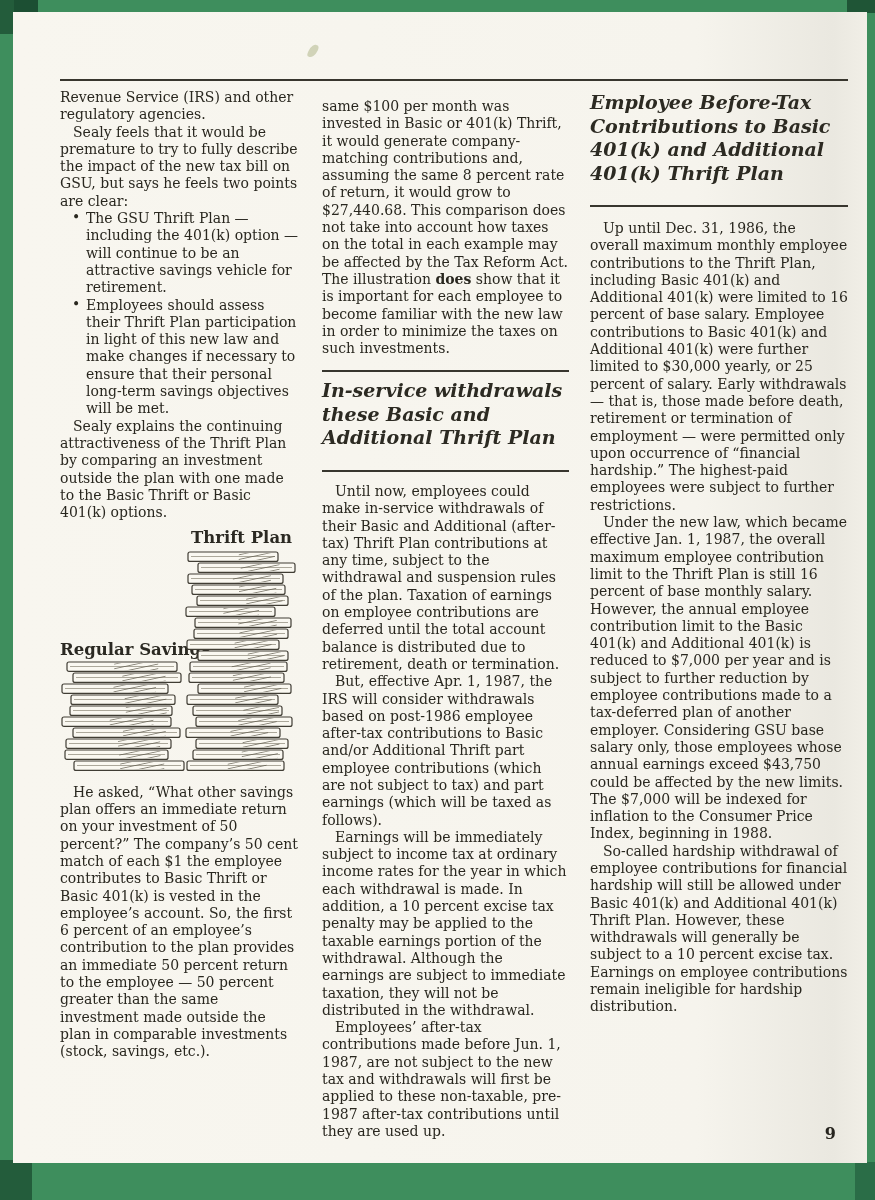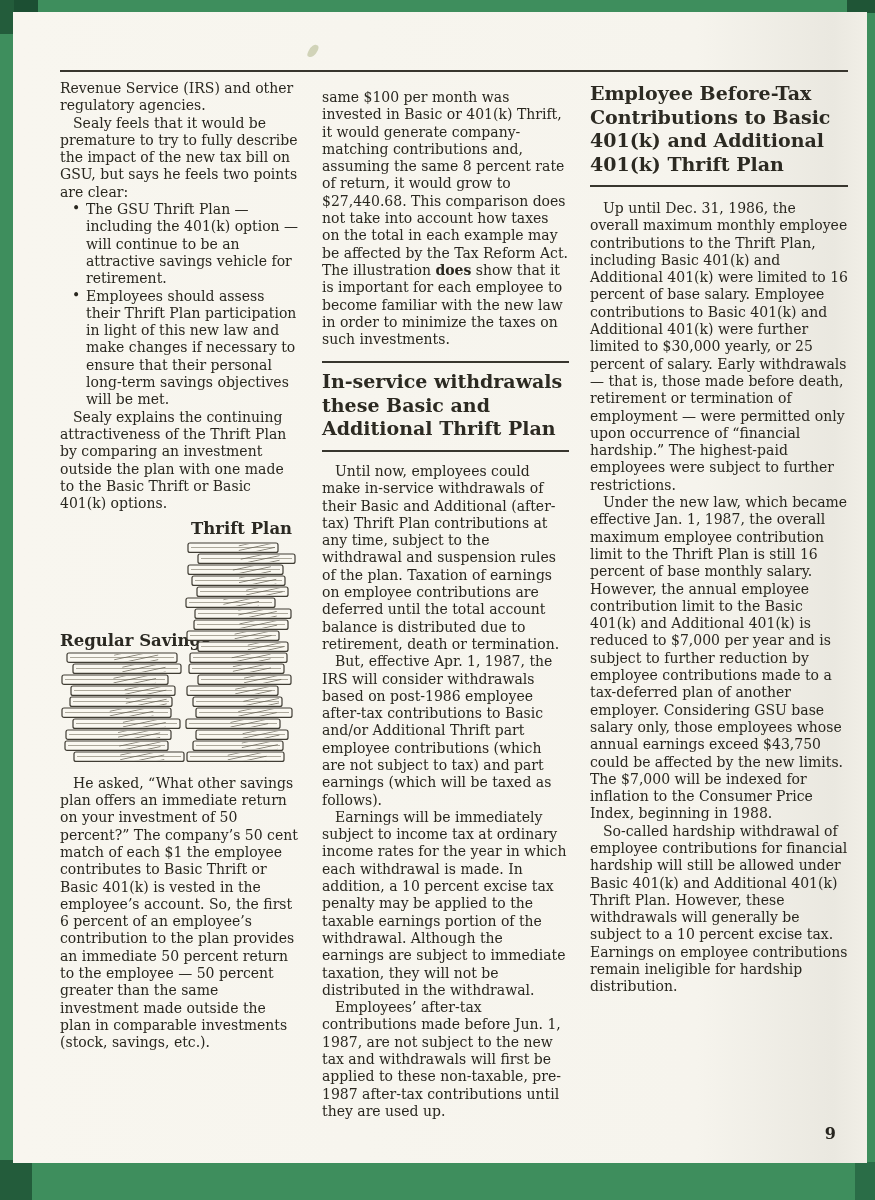--- a/index.html
+++ b/index.html
@@ -13,38 +13,38 @@
   .br { right:0; bottom:0; width:20px; height:38px; background:#2a6d47; }
 
   .page { position:absolute; left:13px; top:12px; right:8px; bottom:37px;
           background:linear-gradient(90deg,#f8f6ef 0%,#f6f4ed 80%,#eae8e0 96%,#f1efe7 100%);
           overflow:hidden; }
 
   .pen-mark { position:absolute; left:296px; top:32px; width:8px; height:14px;
               background:#c7cbaa; border-radius:65% 35% 70% 30%;
               transform:rotate(26deg); opacity:.8; }
 
-  .content { position:absolute; left:47px; right:19px; top:58px; }
+  .content { position:absolute; left:47px; right:19px; top:67px; }
   .top-rule { height:2px; background:#38362e; margin-bottom:8px; }
 
   .cols { display:flex; gap:21px; }
   .col  { color:#29271f; font-size:14px; line-height:17.3px; }
   .col1 { flex:0 0 241px; }
   .col2 { flex:0 0 247px;margin-top:9px; }
   .col3 { flex:1 1 auto; }
 
   .col p { margin:0; text-indent:13px; }
   .col p.noindent { text-indent:0; }
 
   .bullet { position:relative; padding-left:26px; }
   .bullet .marker { position:absolute; left:12px; top:-1px; }
 
   .subhead { font-size:19px; line-height:23.5px; font-weight:bold; color:#2c2a22;
-             margin:13px 0 11px; padding:7px 0 9px;
-             border-top:2px solid #38362e; border-bottom:2px solid #38362e; }
+             margin:13px 0 11px; padding:7px 0 20px;
+             border-top:2px solid #38362e; border-bottom:2px solid #38362e;font-style:italic; }
   .subhead.first { margin-top:0; border-top:none; padding-top:2px; margin-bottom:13px; }
 
   .illus { margin:7px 0 3px; }
   .slabel { font-weight:bold; font-size:16.5px; fill:#2b2922; font-family:"DejaVu Serif",serif; }
   .coin { fill:#faf8f1; stroke:#403d34; stroke-width:1.2; }
   .coin-mid { stroke:#8a8575; stroke-width:0.7; }
 
   .page-number { position:absolute; right:31px; top:1112px; font-weight:bold;
                  font-size:16px; color:#26241e; }
 </style>

